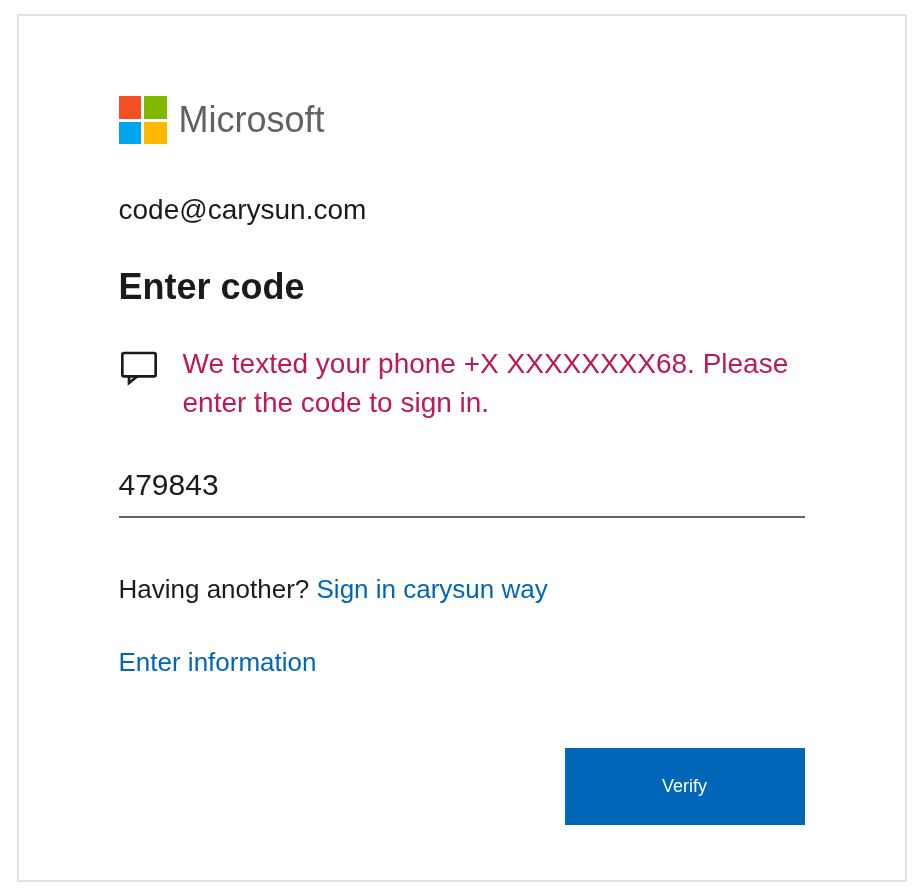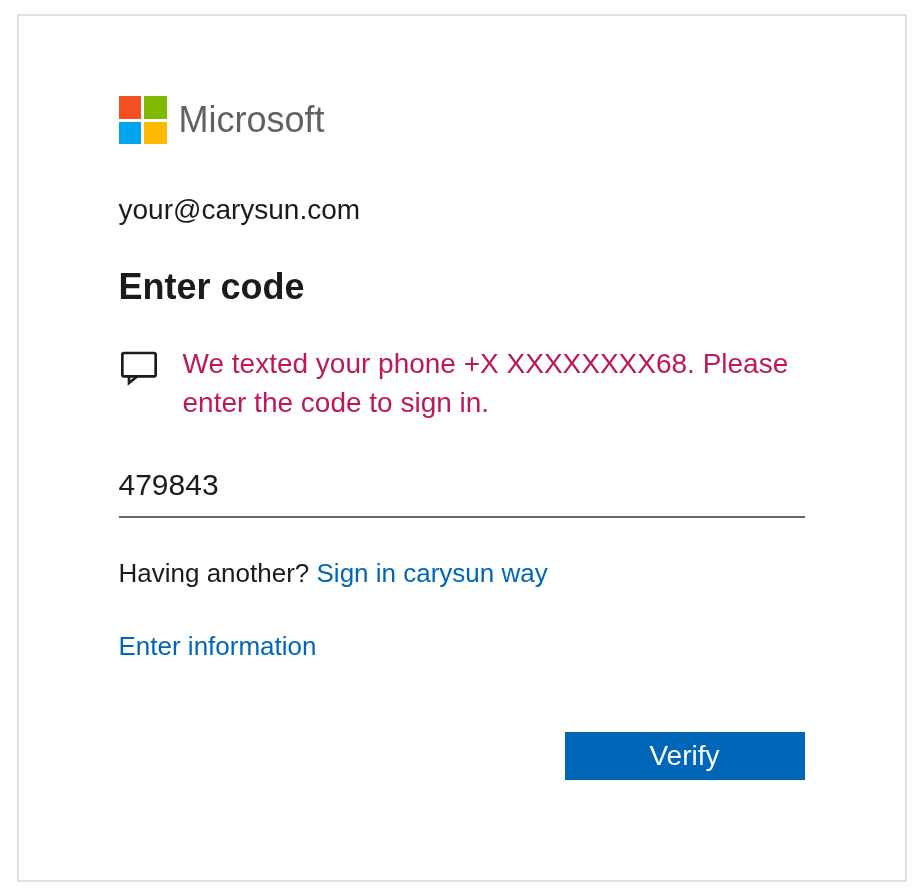--- a/index.html
+++ b/index.html
@@ -78,21 +78,21 @@
     }
     .code-input {
       width: 100%;
       border: none;
       border-bottom: 2px solid #666;
       font-size: 30px;
       color: #1b1b1b;
       padding: 6px 0 14px 0;
       outline: none;
       font-family: inherit;
-      margin-bottom: 40px;
+      margin-bottom: 56px;
       background: transparent;
     }
     .trouble-row {
       font-size: 26px;
       color: #1b1b1b;
       margin-bottom: 42px;
     }
     .link {
       color: #0067b8;
       text-decoration: none;
@@ -103,44 +103,44 @@
       margin-bottom: 70px;
     }
     .btn-row {
       display: flex;
       justify-content: flex-end;
     }
     .verify-btn {
       background: #0067b8;
       color: #fff;
       border: none;
-      font-size: 28px;
+      font-size: 18px;
       font-weight: 500;
-      padding: 8px 0;
+      padding: 28px 0;
       width: 240px;
       cursor: pointer;
       font-family: inherit;
     }
   </style>
 </head>
 <body>
 
 <div class="card">
 
   <div class="logo-row">
     <div class="ms-logo">
       <div class="sq1"></div>
       <div class="sq2"></div>
       <div class="sq3"></div>
       <div class="sq4"></div>
     </div>
     <div class="ms-text">Microsoft</div>
   </div>
 
-  <div class="identity">your@carysun.com</div>
+  <div class="identity">code@carysun.com</div>
 
   <h1 class="heading">Enter code</h1>
 
   <div class="msg-row">
     <div class="msg-icon">
       <svg viewBox="0 0 24 24" width="40" height="40" fill="none" stroke="#1b1b1b" stroke-width="1.6">
         <rect x="2" y="3" width="20" height="14" rx="1"></rect>
         <path d="M6 17 L6 21 L11 17"></path>
       </svg>
     </div>

